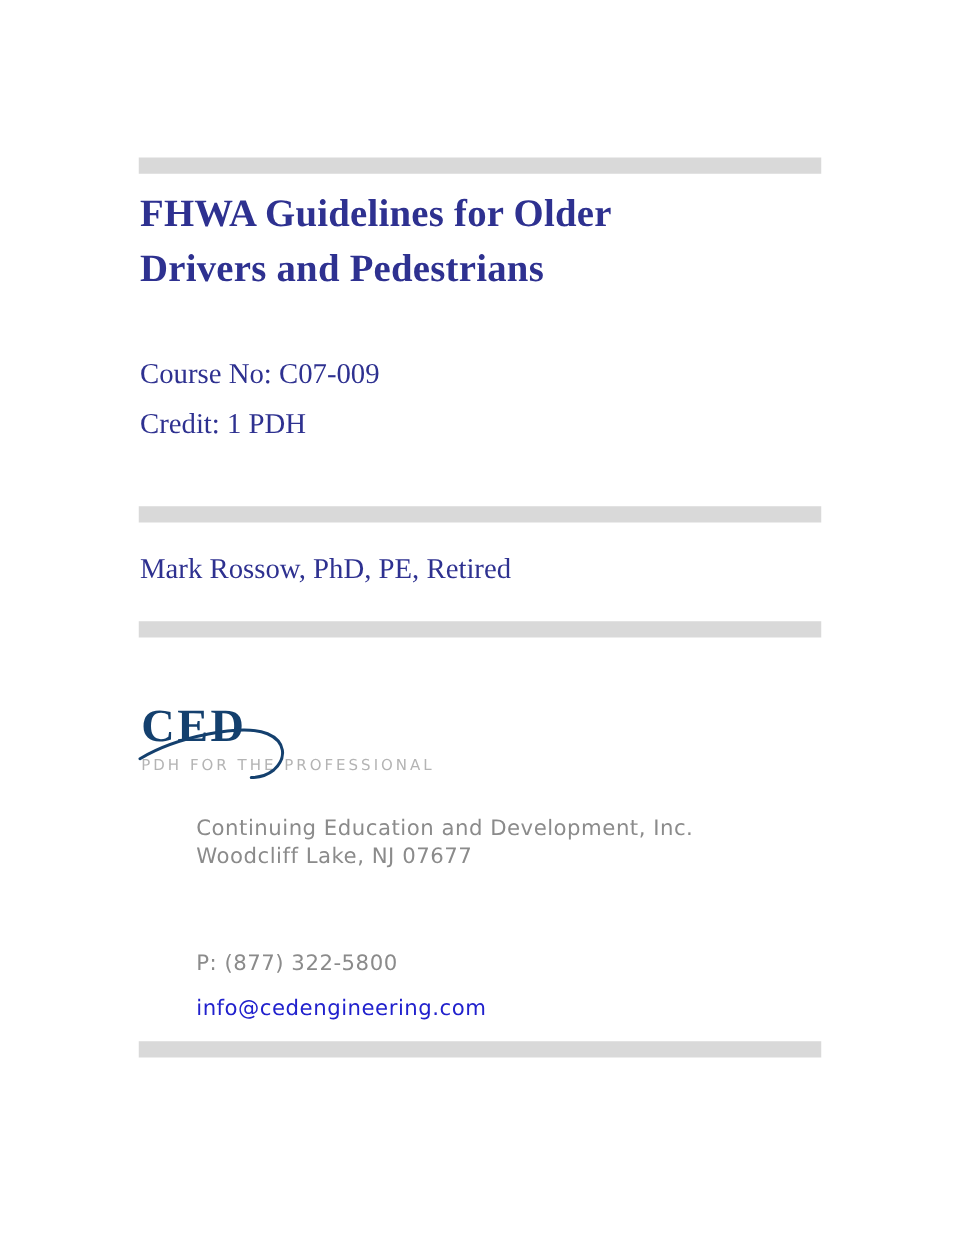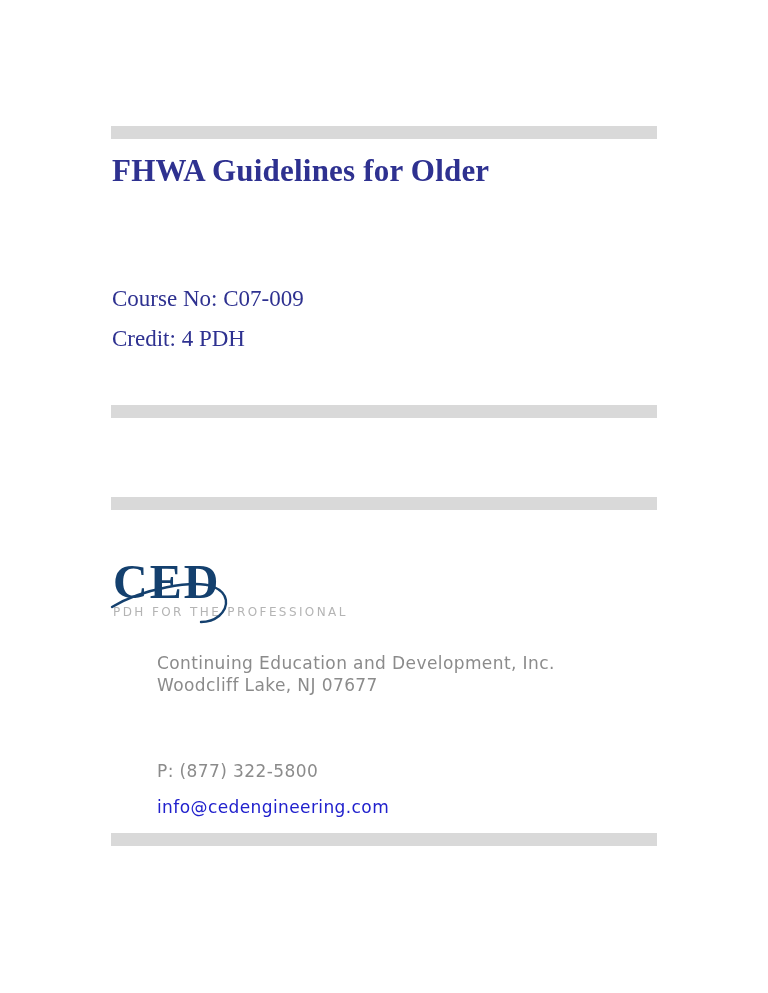--- a/index.html
+++ b/index.html
@@ -55,21 +55,21 @@
     left: 113px;
     top: 562px;
   }
   .logo-ced-wrap {
     position: relative;
     display: inline-block;
   }
   .logo-ced {
     font-family: "Liberation Serif", serif;
     font-weight: bold;
-    font-size: 48px;
+    font-size: 37px;
     line-height: 40px;
     letter-spacing: 2px;
     color: #14406e;
   }
   .logo-swoosh {
     position: absolute;
     left: -3px;
     top: 4px;
     overflow: visible;
     pointer-events: none;
@@ -126,27 +126,29 @@
 </style>
 </head>
 <body>
 
 <div class="page">
 
   <div class="divider bar-1"></div>
 
   <div class="doc-title">
     <div>FHWA Guidelines for Older</div>
+    <div>Drivers and Pedestrians</div>
   </div>
 
   <div class="serif-line course-no">Course No: C07-009</div>
-  <div class="serif-line credit">Credit: 4 PDH</div>
+  <div class="serif-line credit">Credit: 1 PDH</div>
 
   <div class="divider bar-2"></div>
 
+  <div class="serif-line author">Mark Rossow, PhD, PE, Retired</div>
 
   <div class="divider bar-3"></div>
 
   <div class="logo">
     <div class="logo-ced-wrap">
       <span class="logo-ced">CED</span>
       <svg class="logo-swoosh" width="132" height="62" viewBox="0 0 132 62">
         <path d="M 2 41 C 32 23 84 13 104 21 C 118 27 120 40 109 50 C 104 54 98 56 91 56" fill="none" stroke="#14406e" stroke-width="2.4" stroke-linecap="round"></path>
       </svg>
     </div>

